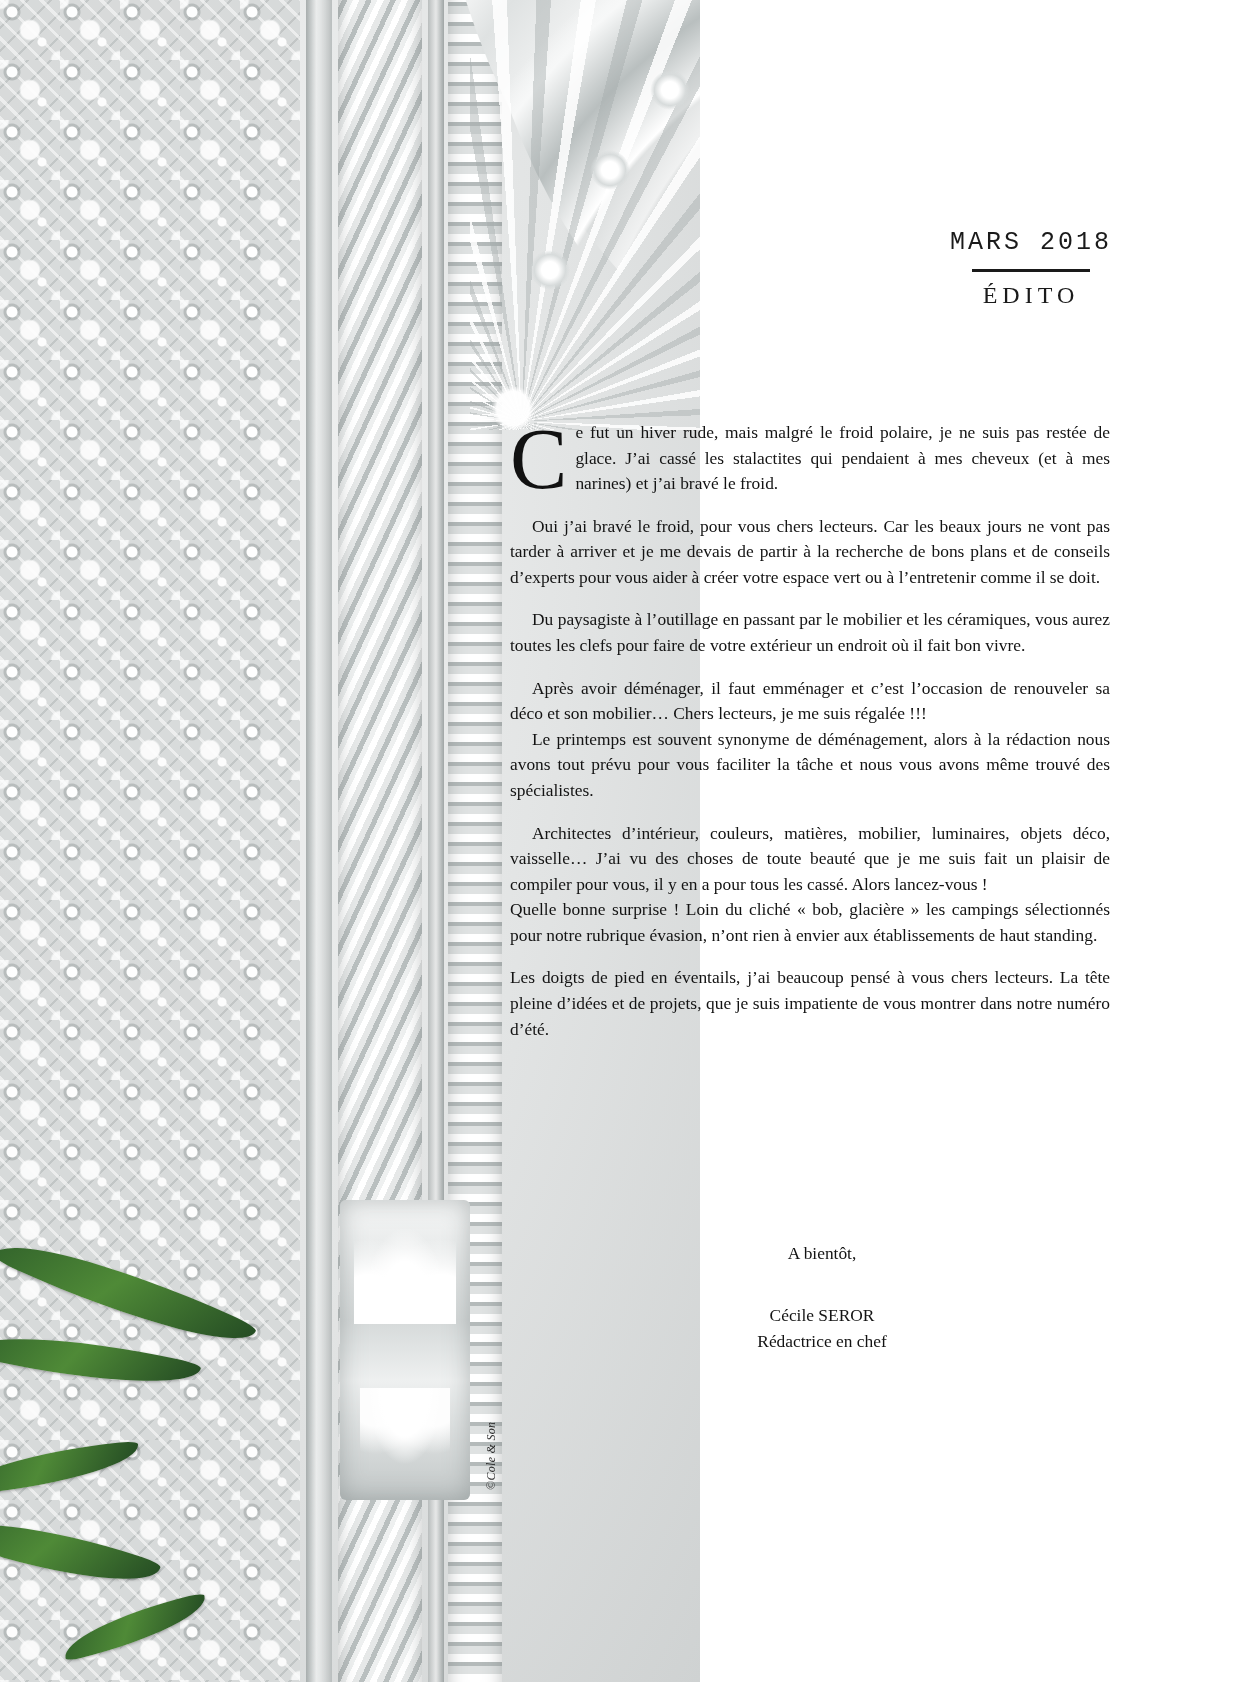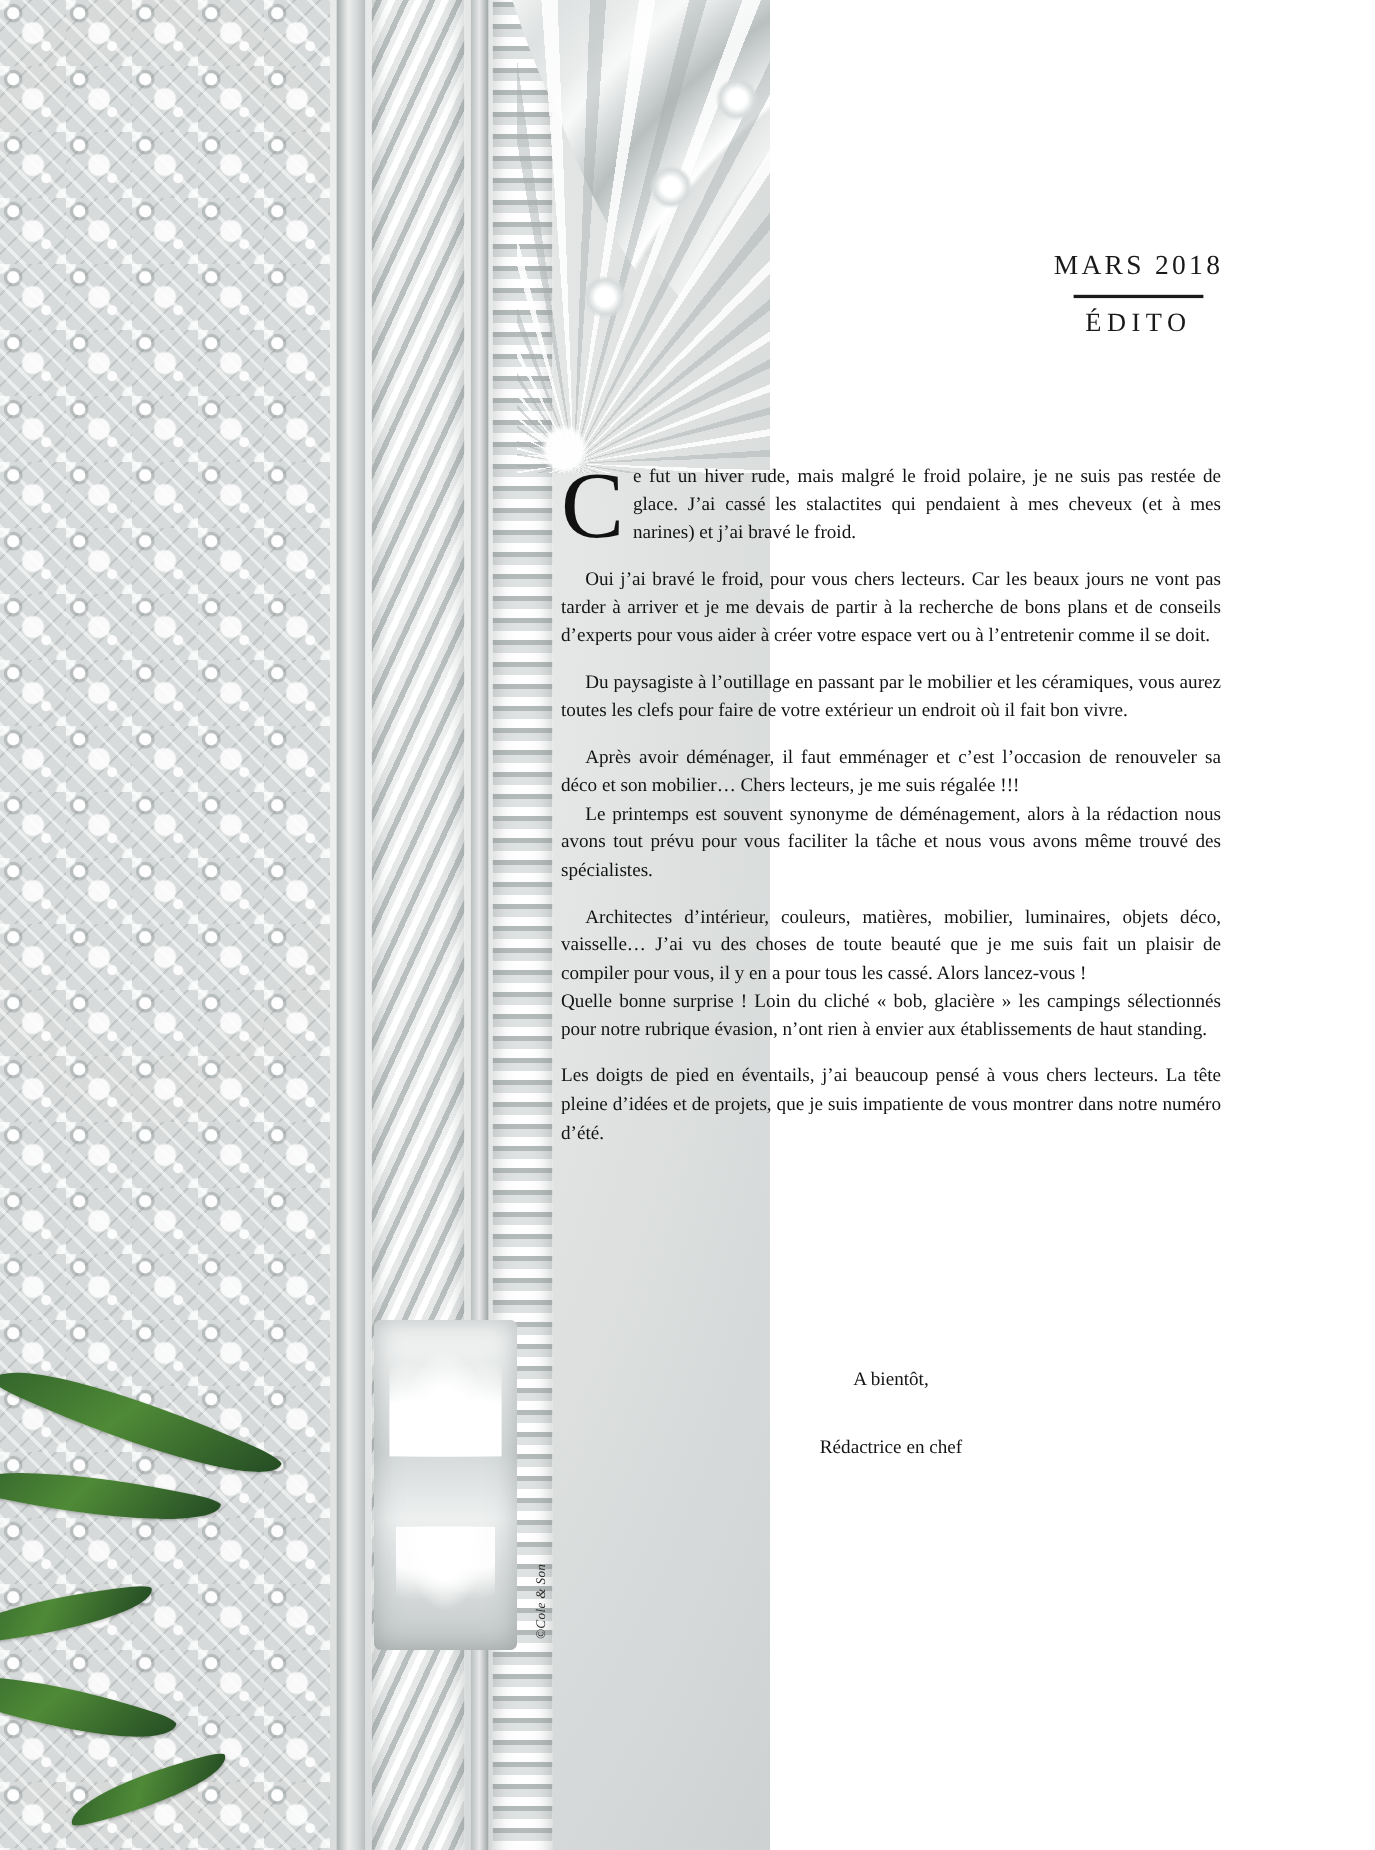--- a/index.html
+++ b/index.html
@@ -190,21 +190,21 @@
     width: 740px;
     height: 1682px;
   }
   .masthead {
     position: absolute;
     right: 138px;
     top: 228px;
     text-align: center;
   }
   .issue-date {
-    font-family: Liberation Serif, serif;
+    font-family: Liberation Mono, monospace;
     font-size: 25px;
     letter-spacing: 3px;
     color: #1a1a1a;
   }
   .rule {
     width: 118px;
     height: 3px;
     background: #1a1a1a;
     margin: 12px auto 10px auto;
   }
@@ -234,21 +234,21 @@
     float: left;
     font-family: "Liberation Serif", serif;
     font-size: 86px;
     line-height: .78;
     padding: 6px 8px 0 0;
     color: #111;
   }
 
   .signoff {
     position: absolute;
-    left: 0;
+    left: 12px;
     top: 1240px;
     width: 600px;
     text-align: center;
     color: #131313;
     font-size: 17.4px;
     line-height: 1.5;
   }
   .signoff .gap { height: 36px; }
 </style>
 </head>
@@ -300,17 +300,18 @@
       <p class="indent tight">Après avoir déménager, il faut emménager et c’est l’occasion de renouveler sa déco et son mobilier… Chers lecteurs, je me suis régalée !!!</p>
       <p class="indent">Le printemps est souvent synonyme de déménagement, alors à la rédaction nous avons tout prévu pour vous faciliter la tâche et nous vous avons même trouvé des spécialistes.</p>
       <p class="indent tight">Architectes d’intérieur, couleurs, matières, mobilier, luminaires, objets déco, vaisselle… J’ai vu des choses de toute beauté que je me suis fait un plaisir de compiler pour vous, il y en a pour tous les cassé. Alors lancez-vous !</p>
       <p>Quelle bonne surprise ! Loin du cliché « bob, glacière » les campings sélectionnés pour notre rubrique évasion, n’ont rien à envier aux établissements de haut standing.</p>
       <p>Les doigts de pied en éventails, j’ai beaucoup pensé à vous chers lecteurs. La tête pleine d’idées et de projets, que je suis impatiente de vous montrer dans notre numéro d’été.</p>
     </div>
 
     <div class="signoff">
       <div>A bientôt,</div>
       <div class="gap"></div>
+      <div>Cécile SEROR</div>
       <div>Rédactrice en chef</div>
     </div>
 
   </div>
 </div>
 
 </body></html>

